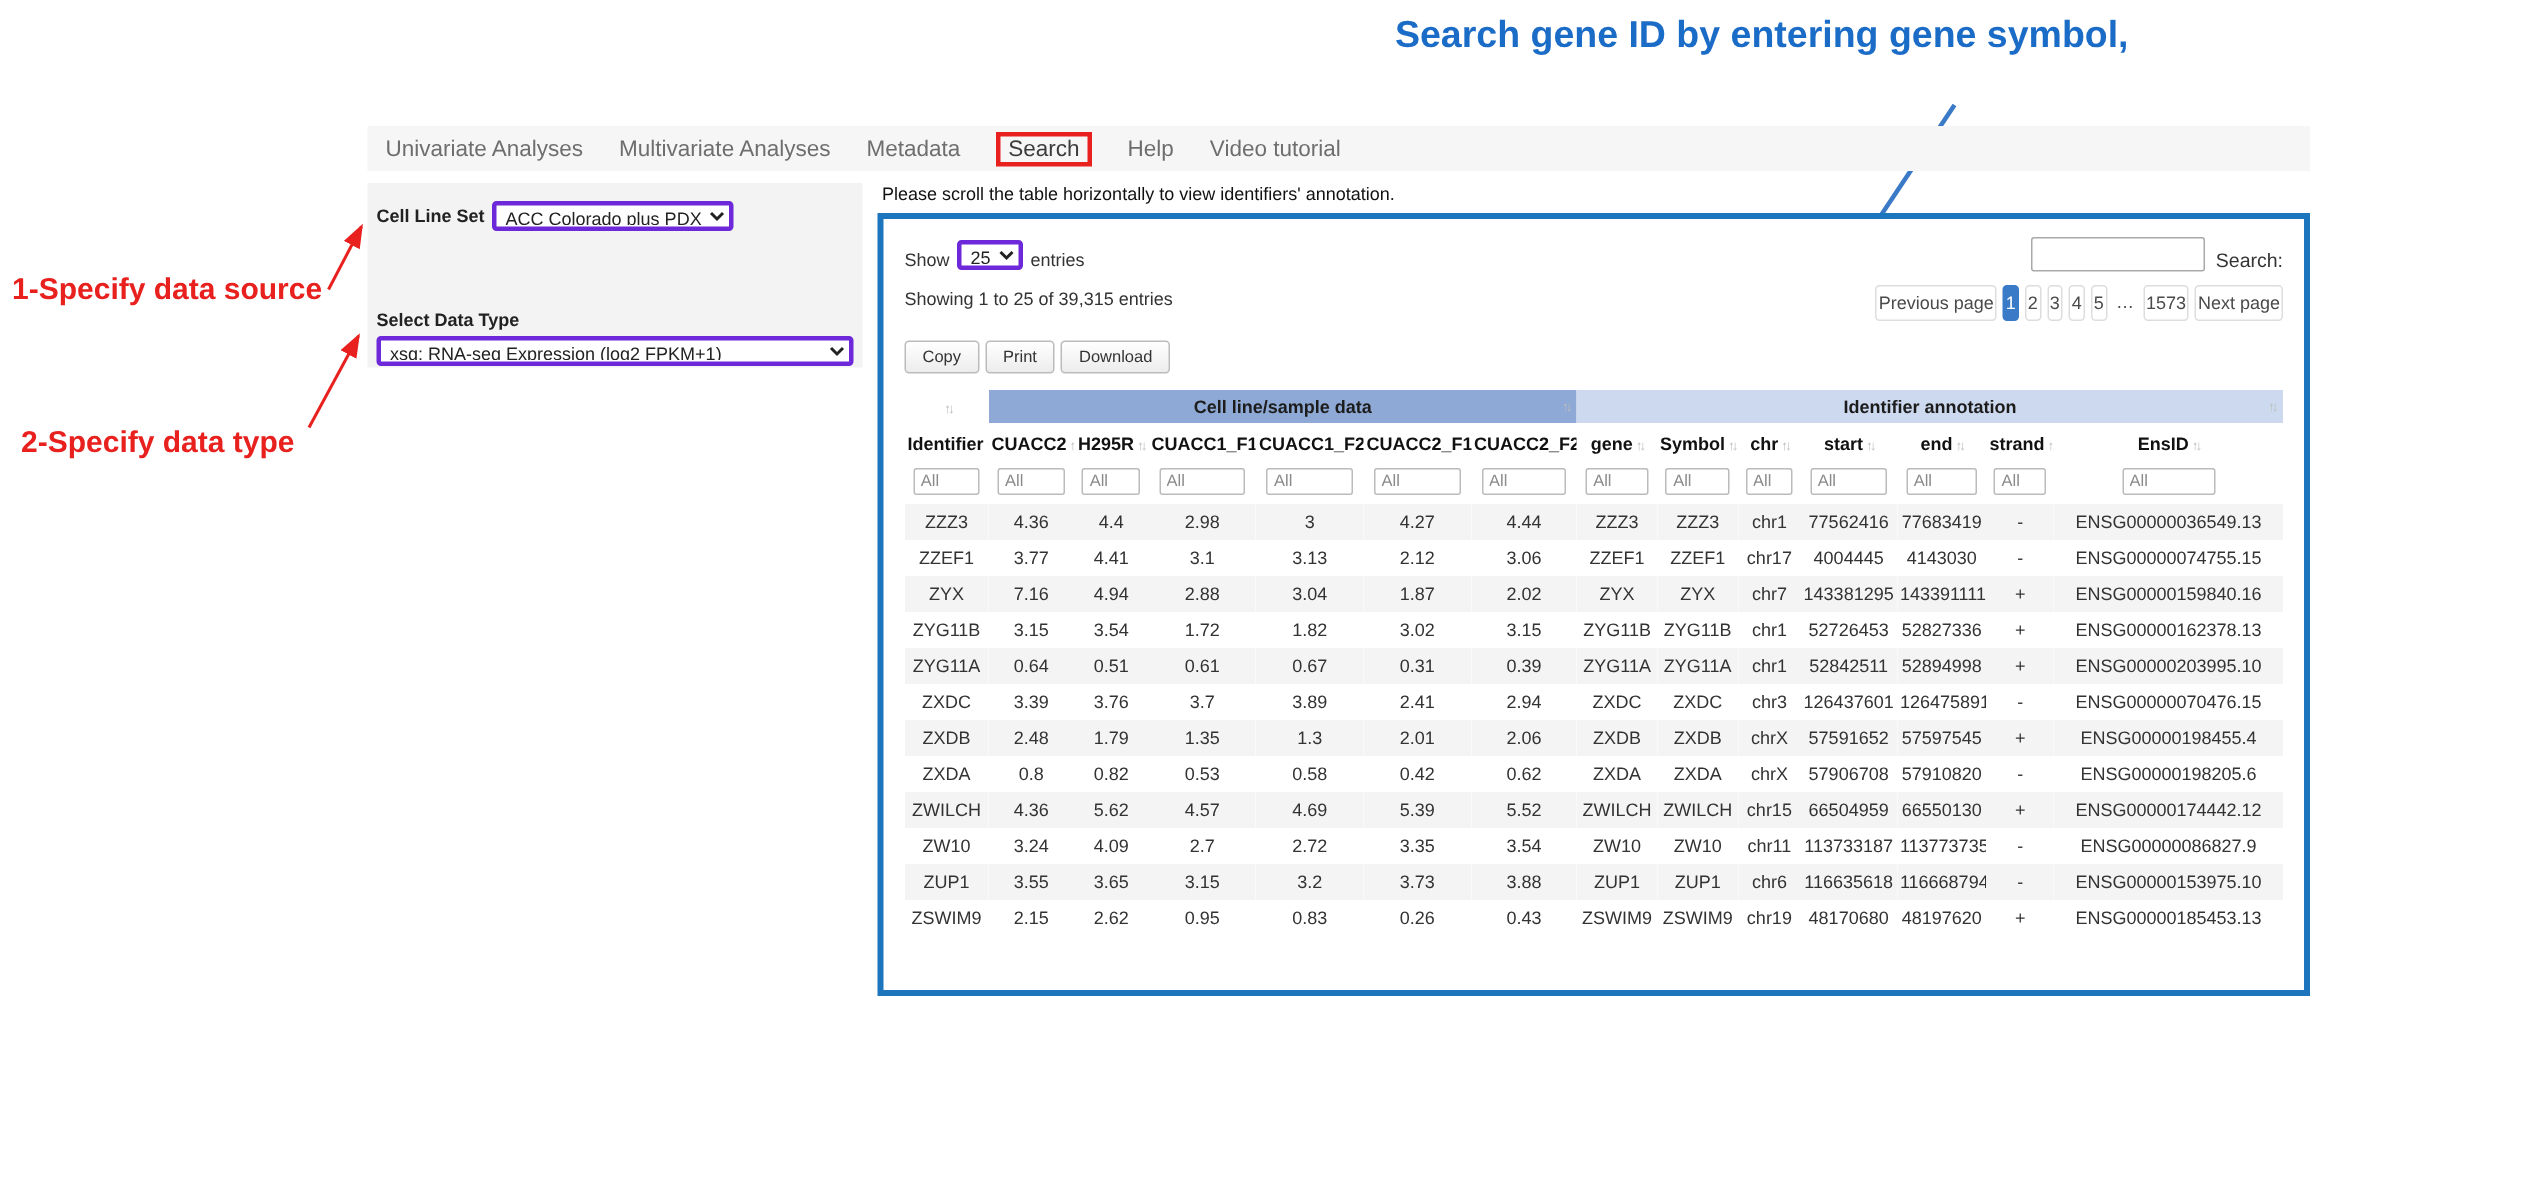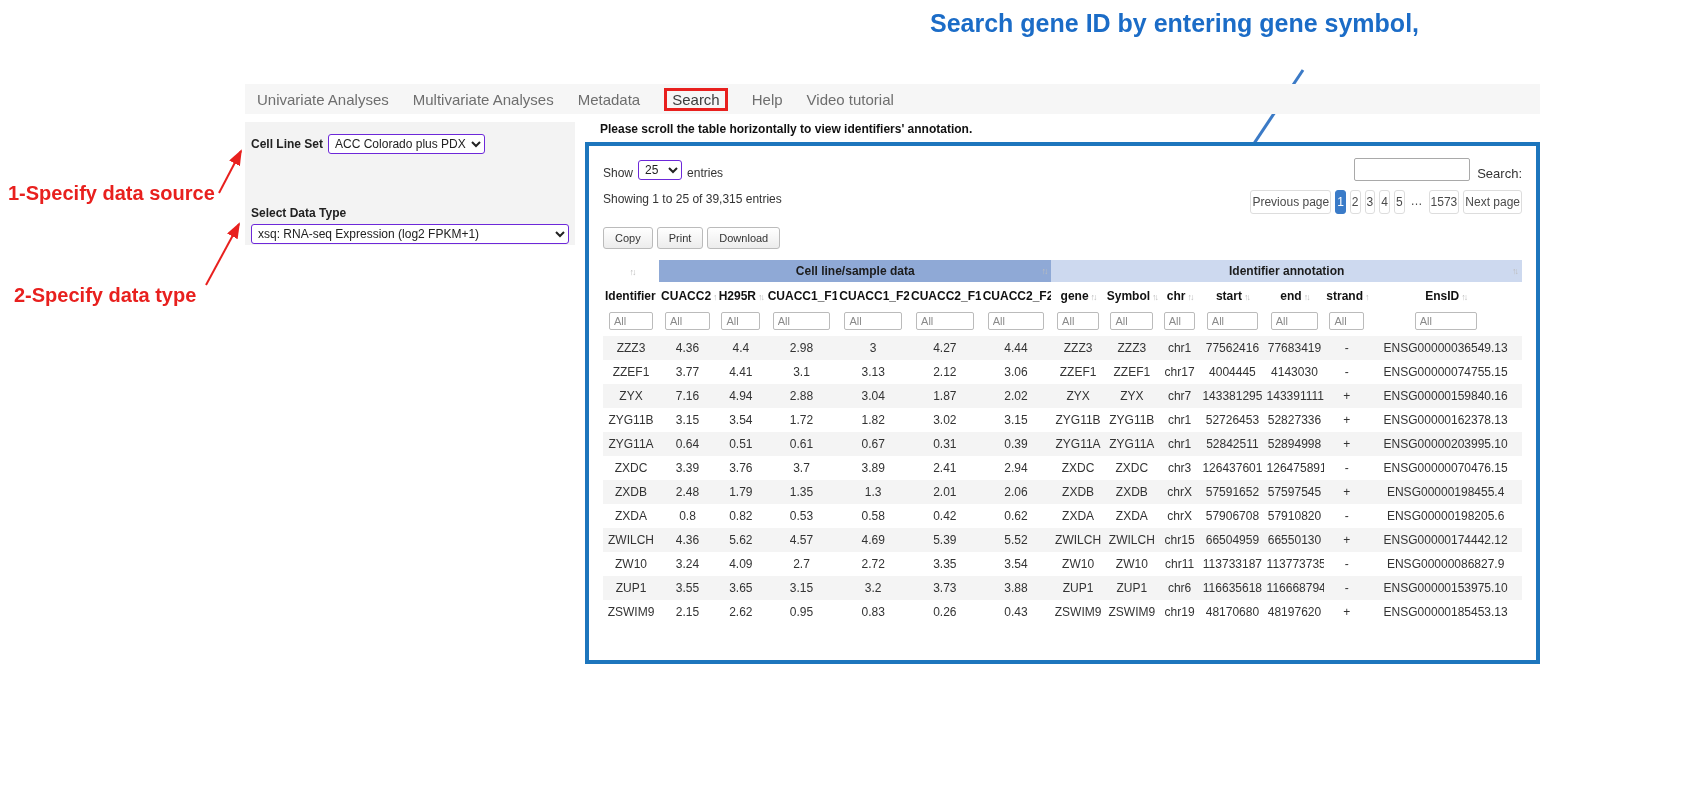--- a/index.html
+++ b/index.html
@@ -23,27 +23,27 @@
     background:#f6f6f6; display:flex; align-items:center; gap:24px;
     padding:0 12px; font-size:15px; color:#6e6e6e; }
   .nav-item { cursor:pointer; white-space:nowrap; }
   .nav-item.active { color:#3c3c3c; border:3px solid #e8201e; padding:0 5px; }
 
   
   .left-panel { position:absolute; left:245px; top:122px; width:330px; height:123px;
     background:#f3f3f3; padding:12px 6px 8px 6px; }
   .panel-row { display:flex; align-items:center; gap:5px; }
   .panel-label { font-size:12px; font-weight:bold; color:#222; }
-  select { font-size:12px; border:1px solid #6d28d9; background:#fff;
+  select { font-size:12px; border:3px solid #6d28d9; background:#fff;
     border-radius:3px; padding:1px 2px; color:#222; height:20px; }
   .datatype-label { margin-top:52px; }
   .datatype-select { width:100%; margin-top:4px; }
 
   
-  .scroll-hint { position:absolute; left:600px; top:122px; font-size:12px; font-weight:bold; color:#111; }
+  .scroll-hint { position:absolute; left:588px; top:122px; font-size:12px; font-weight:normal; color:#111; }
   .main-box { position:absolute; left:585px; top:142px; width:955px; height:522px;
     border:4px solid #1d76bd; background:#fff; padding:12px 14px 10px 14px; }
 
   .row1 { display:flex; justify-content:space-between; align-items:center; }
   .show-entries { font-size:12px; color:#333; display:flex; align-items:flex-end; gap:5px; }
   .show-entries select { height:20px; min-width:44px; }
   .search-area { display:flex; align-items:flex-end; gap:7px; font-size:13px; color:#333; }
   .search-input { width:116px; height:23px; border:1px solid #a9a9a9; border-radius:2px; padding:0 4px; font-size:12px; }
 
   .row2 { display:flex; justify-content:space-between; align-items:flex-end; margin-top:9px; }

